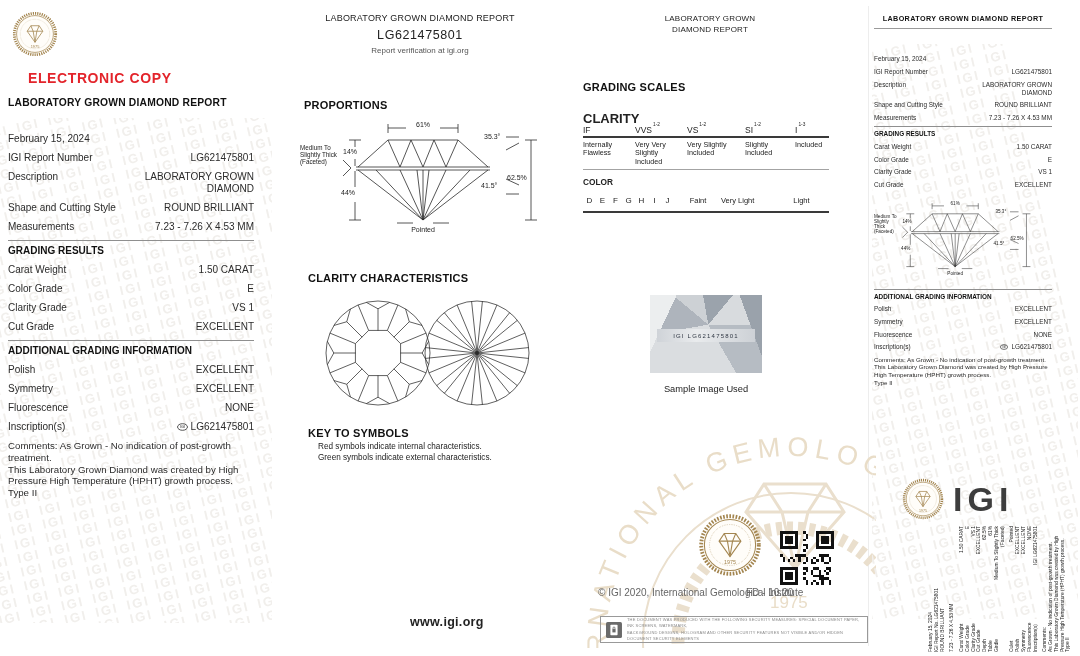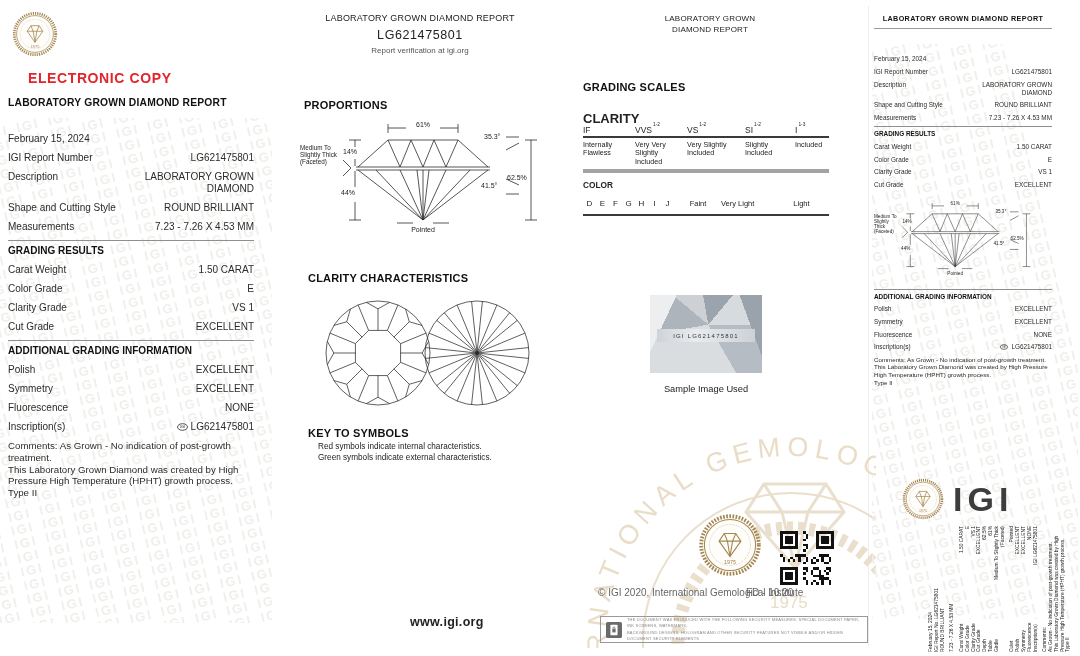--- a/index.html
+++ b/index.html
@@ -47,21 +47,21 @@
   .cg{font-size:8.5px;height:13px;border-bottom:2px solid #3a3a3a;padding-bottom:2px}
   .cg sup{font-size:4.8px;position:relative;top:-3px;left:1px}
   .cd{padding-top:3px;font-size:7.2px;line-height:1.18}
   .crow{display:flex;width:246px;border-bottom:2px solid #3a3a3a;padding-bottom:6px;font-size:8px}
   .letters{display:flex;width:92px}
   .letters span{width:13px;text-align:center}
   .ranges{display:flex;flex:1;font-size:7.5px}
   .ranges span:nth-of-type(1){width:46px;text-align:center}
   .ranges span:nth-of-type(2){width:56px;text-align:left}
   .ranges span:nth-of-type(3){width:49px;text-align:center}
-  .colorsec{border-top:4px solid #a3a3a3;padding-top:7px}
+  .colorsec{border-top:1px solid #a3a3a3;padding-top:7px}
   
   .photo{position:absolute;left:650px;top:295px;width:112px;height:78px;background:
     linear-gradient(250deg,#9aa2ab 0 16%,rgba(0,0,0,0) 16%),
     linear-gradient(115deg,#eceeef 0 18%,rgba(0,0,0,0) 18%),
     conic-gradient(from 210deg at 52% 38%, #dadde0 0 50deg, #aeb4bc 0 100deg, #cdd1d5 0 140deg, #9ba3ac 0 190deg, #d8dbde 0 240deg, #b6bcc3 0 300deg, #dadde0 0 360deg)}
   .insc{position:absolute;left:6%;top:44%;width:88%;height:16%;background:linear-gradient(90deg,#cfd3d8,#e9ebed 40%,#cdd1d6);display:flex;align-items:center;justify-content:center;font-size:6px;letter-spacing:1.2px;color:#2e3642}
   .caption{font-size:9.3px;color:#222}
   
   .copy{font-size:10px;color:#666}
   .strip{position:absolute;left:600px;top:616px;width:268px;height:27px;border:1px solid #999;display:flex;align-items:center;gap:5px;padding:2px 5px}

